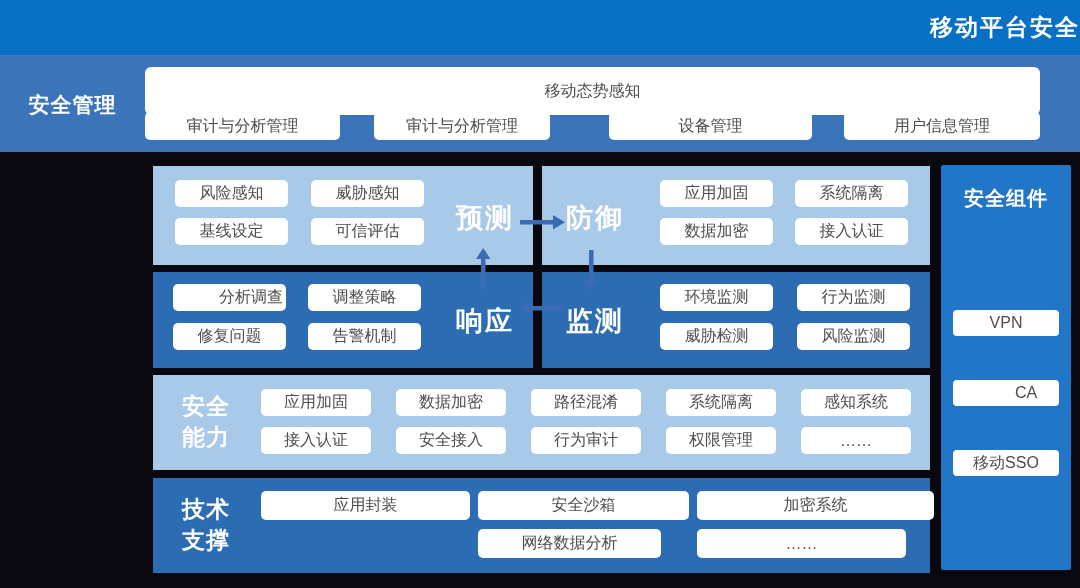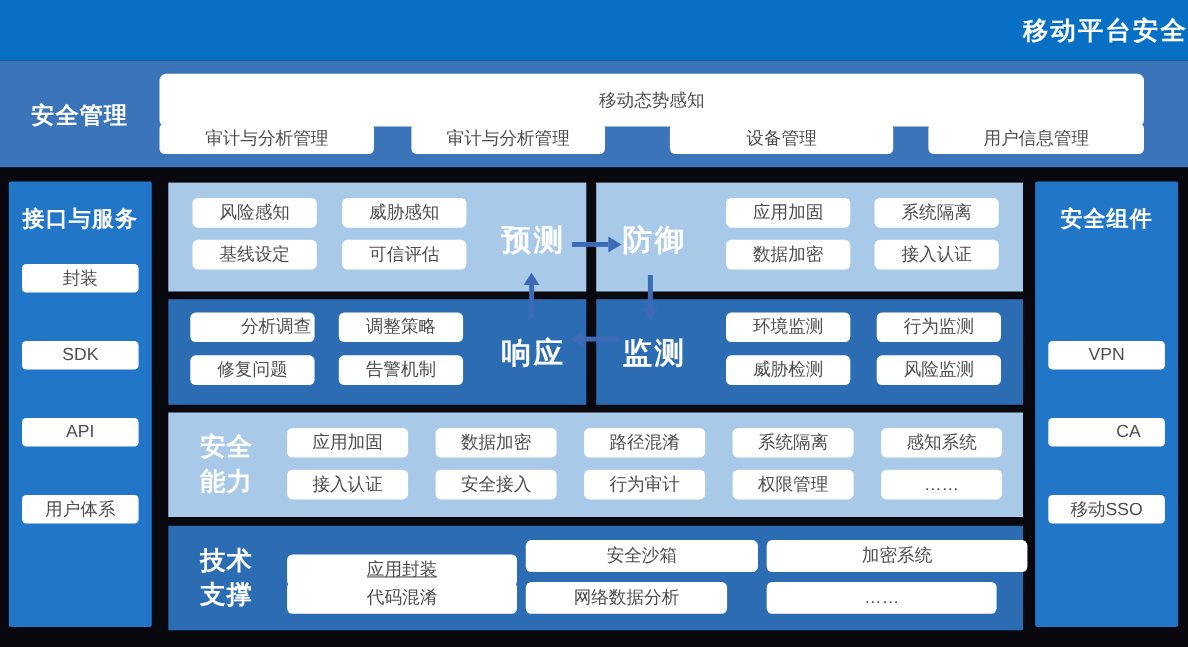--- a/index.html
+++ b/index.html
@@ -55,27 +55,20 @@
 
   <div class="abs band">
     <div class="abs band-label">安全管理</div>
     <div class="abs wbox" style="left:145px; top:12px; width:895px; height:48px; border-radius:6px;">移动态势感知</div>
     <div class="abs wbox" style="left:145px; top:57px; width:195px; height:28px;">审计与分析管理</div>
     <div class="abs wbox" style="left:374px; top:57px; width:176px; height:28px;">审计与分析管理</div>
     <div class="abs wbox" style="left:609px; top:57px; width:203px; height:28px;">设备管理</div>
     <div class="abs wbox" style="left:844px; top:57px; width:196px; height:28px;">用户信息管理</div>
   </div>
 
-  <div class="abs sidebar" style="left:8px;">
-    <div class="abs sidebar-title">接口与服务</div>
-    <div class="abs wbox" style="top:75px;">封装</div>
-    <div class="abs wbox" style="top:145px;">SDK</div>
-    <div class="abs wbox" style="top:215px;">API</div>
-    <div class="abs wbox" style="top:285px;">用户体系</div>
-  </div>
 
   <div class="abs sidebar" style="left:941px;">
     <div class="abs sidebar-title">安全组件</div>
     <div class="abs wbox" style="top:145px;">VPN</div>
     <div class="abs wbox" style="top:215px;padding-left:40px;">CA</div>
     <div class="abs wbox" style="top:285px;">移动SSO</div>
   </div>
 
   <div class="abs quad panel-light" style="left:153px; top:166px; width:380px; height:99px;">
     <div class="abs wbox" style="left:22px;  top:14px;">风险感知</div>
@@ -118,24 +111,23 @@
     <div class="abs wbox" style="left:648px; top:14px;">感知系统</div>
     <div class="abs wbox" style="left:108px; top:52px;">接入认证</div>
     <div class="abs wbox" style="left:243px; top:52px;">安全接入</div>
     <div class="abs wbox" style="left:378px; top:52px;">行为审计</div>
     <div class="abs wbox" style="left:513px; top:52px;">权限管理</div>
     <div class="abs wbox" style="left:648px; top:52px;">……</div>
   </div>
 
   <div class="abs sup panel-medium" style="left:153px; top:478px; width:777px; height:95px;">
     <div class="abs big-label" style="left:24px; top:16px;">技术支撑</div>
-    <div class="abs wbox" style="left:108px; top:26px; width:209px;text-decoration:underline;">应用封装</div>
+    <div class="abs wbox" style="left:108px; top:13px; width:209px;">应用封装</div>
     <div class="abs wbox" style="left:325px; top:13px; width:211px;">安全沙箱</div>
     <div class="abs wbox" style="left:544px; top:13px; width:237px;text-align:right;">加密系统</div>
-    <div class="abs wbox" style="left:108px; top:51px; width:209px;">代码混淆</div>
     <div class="abs wbox" style="left:325px; top:51px; width:183px;">网络数据分析</div>
     <div class="abs wbox" style="left:544px; top:51px; width:209px;">……</div>
   </div>
 
   <svg class="abs arrows" viewBox="0 0 1080 588">
     <g fill="#3c6ab4">
       <rect x="520" y="220" width="33" height="4.5"></rect>
       <polygon points="553,215 565,222.2 553,229.5"></polygon>
     </g>
     <g fill="#3c6ab4">

